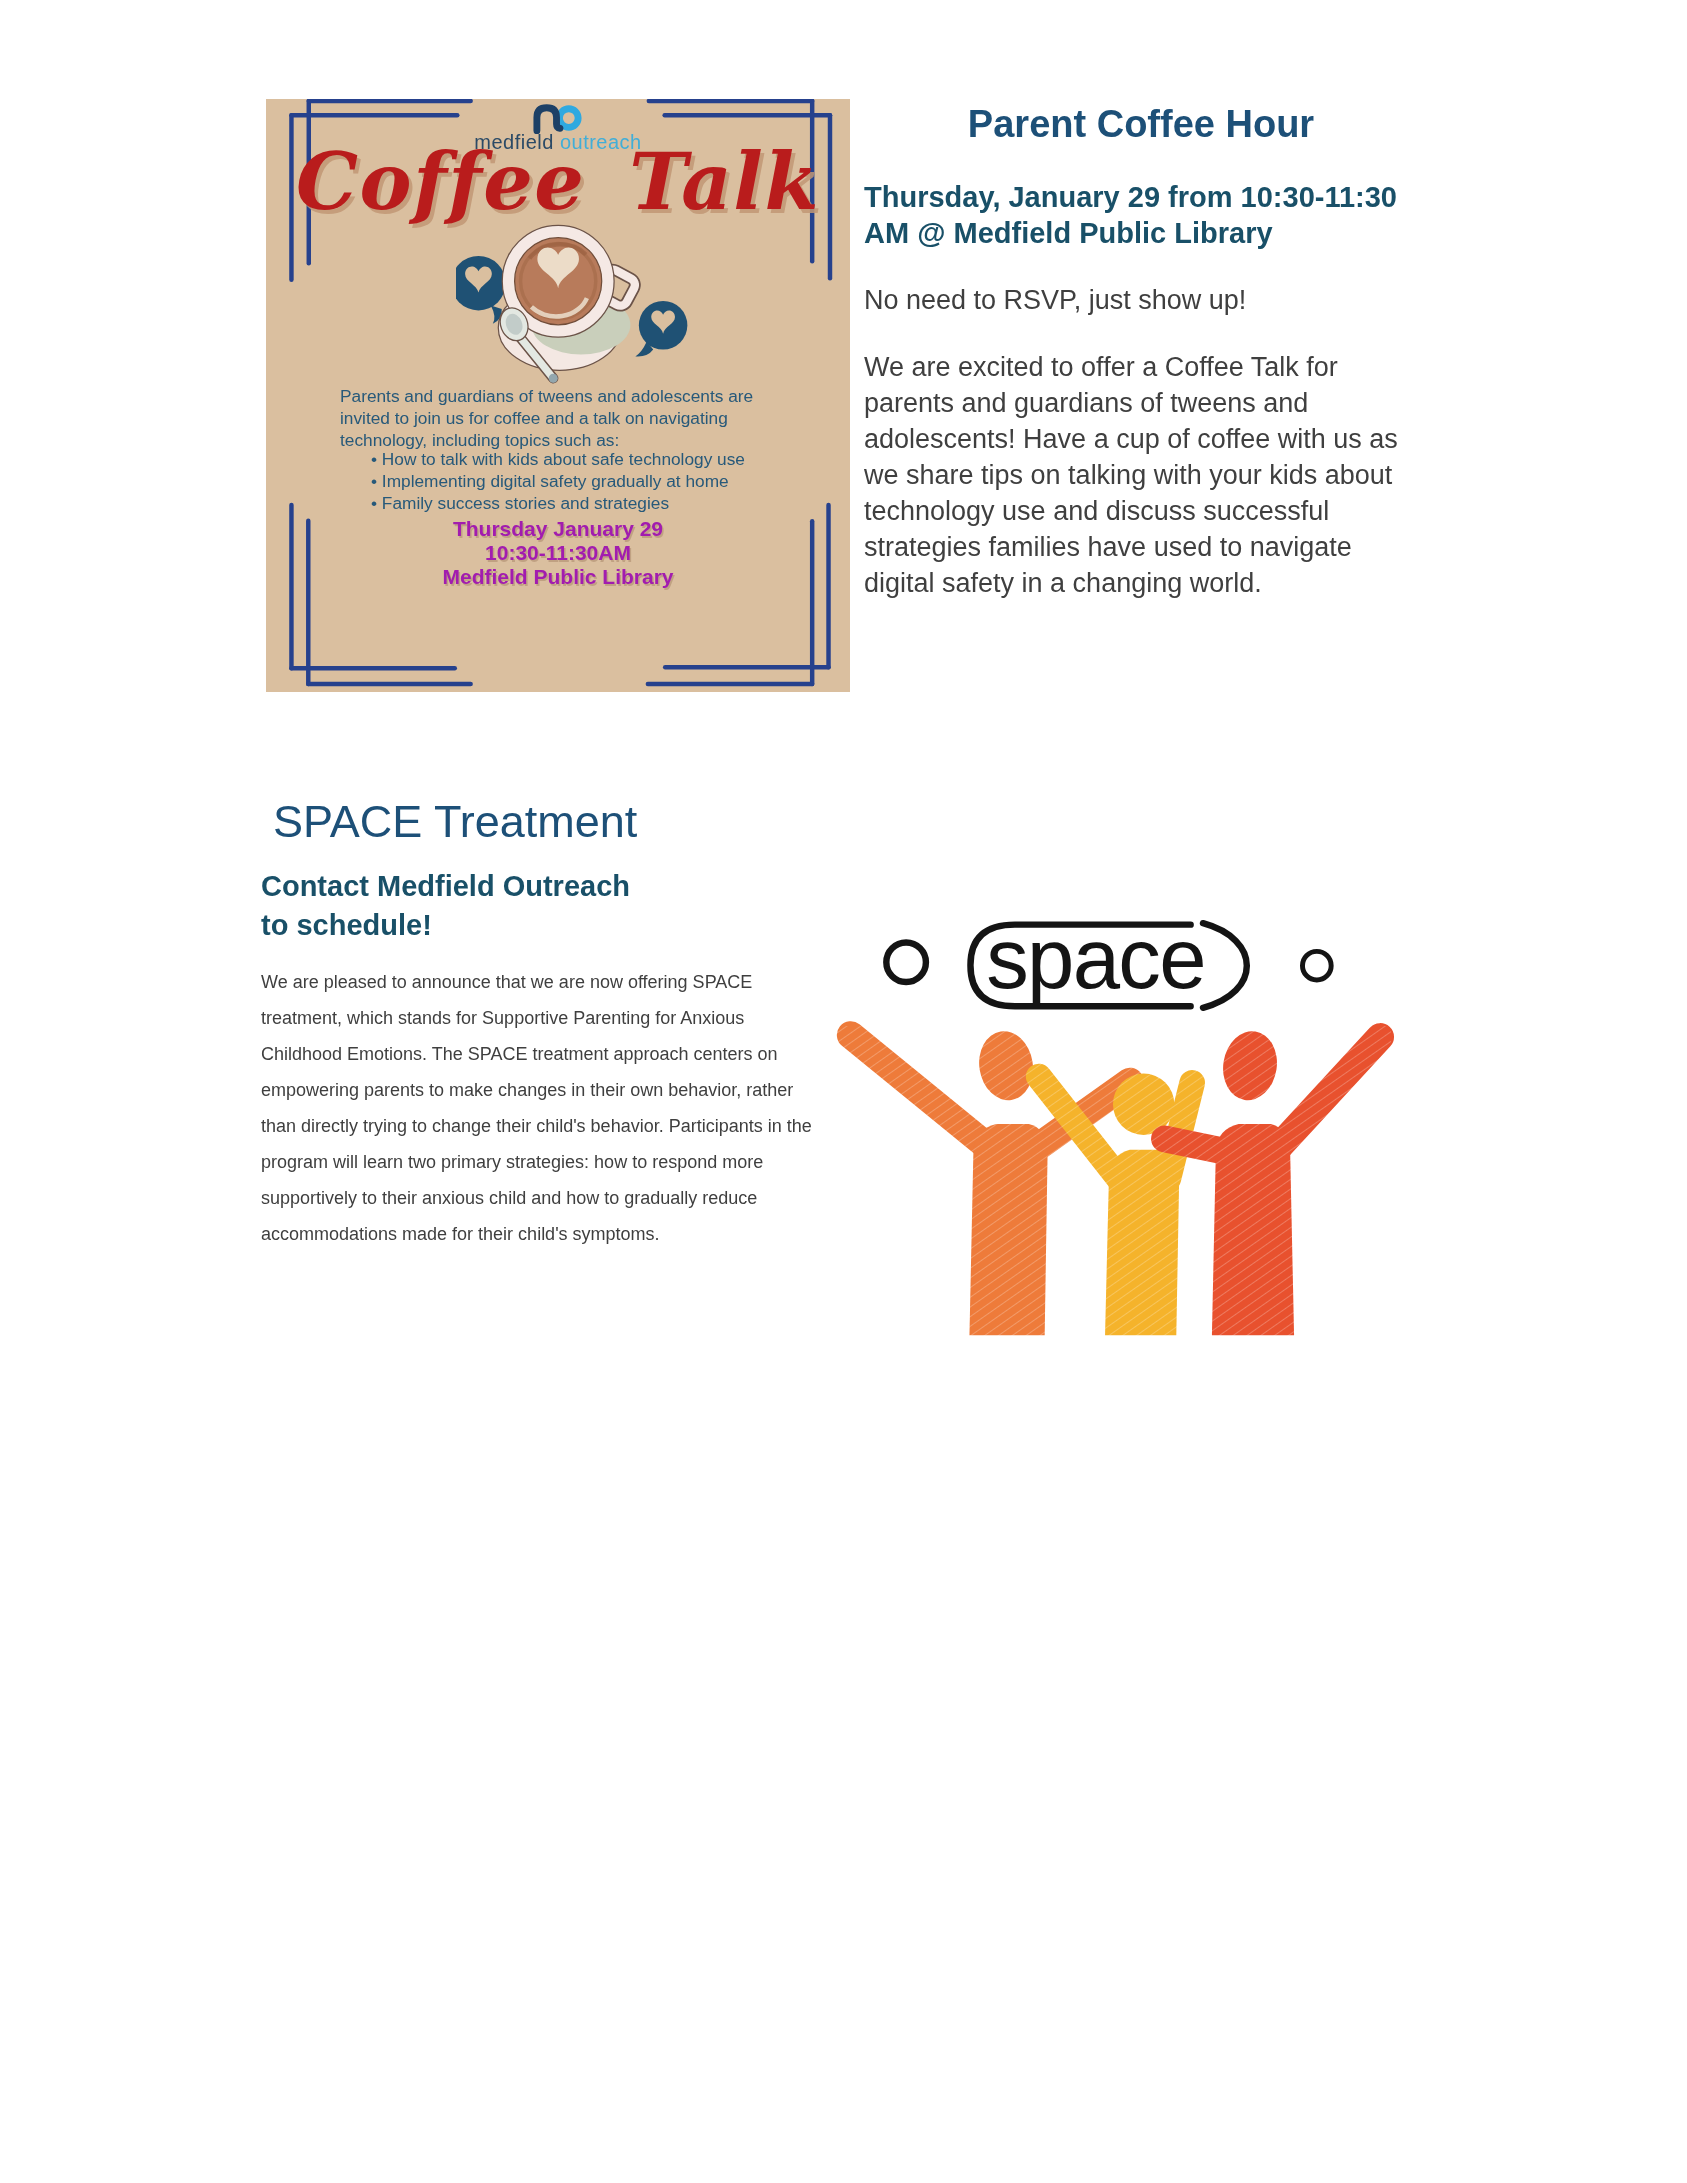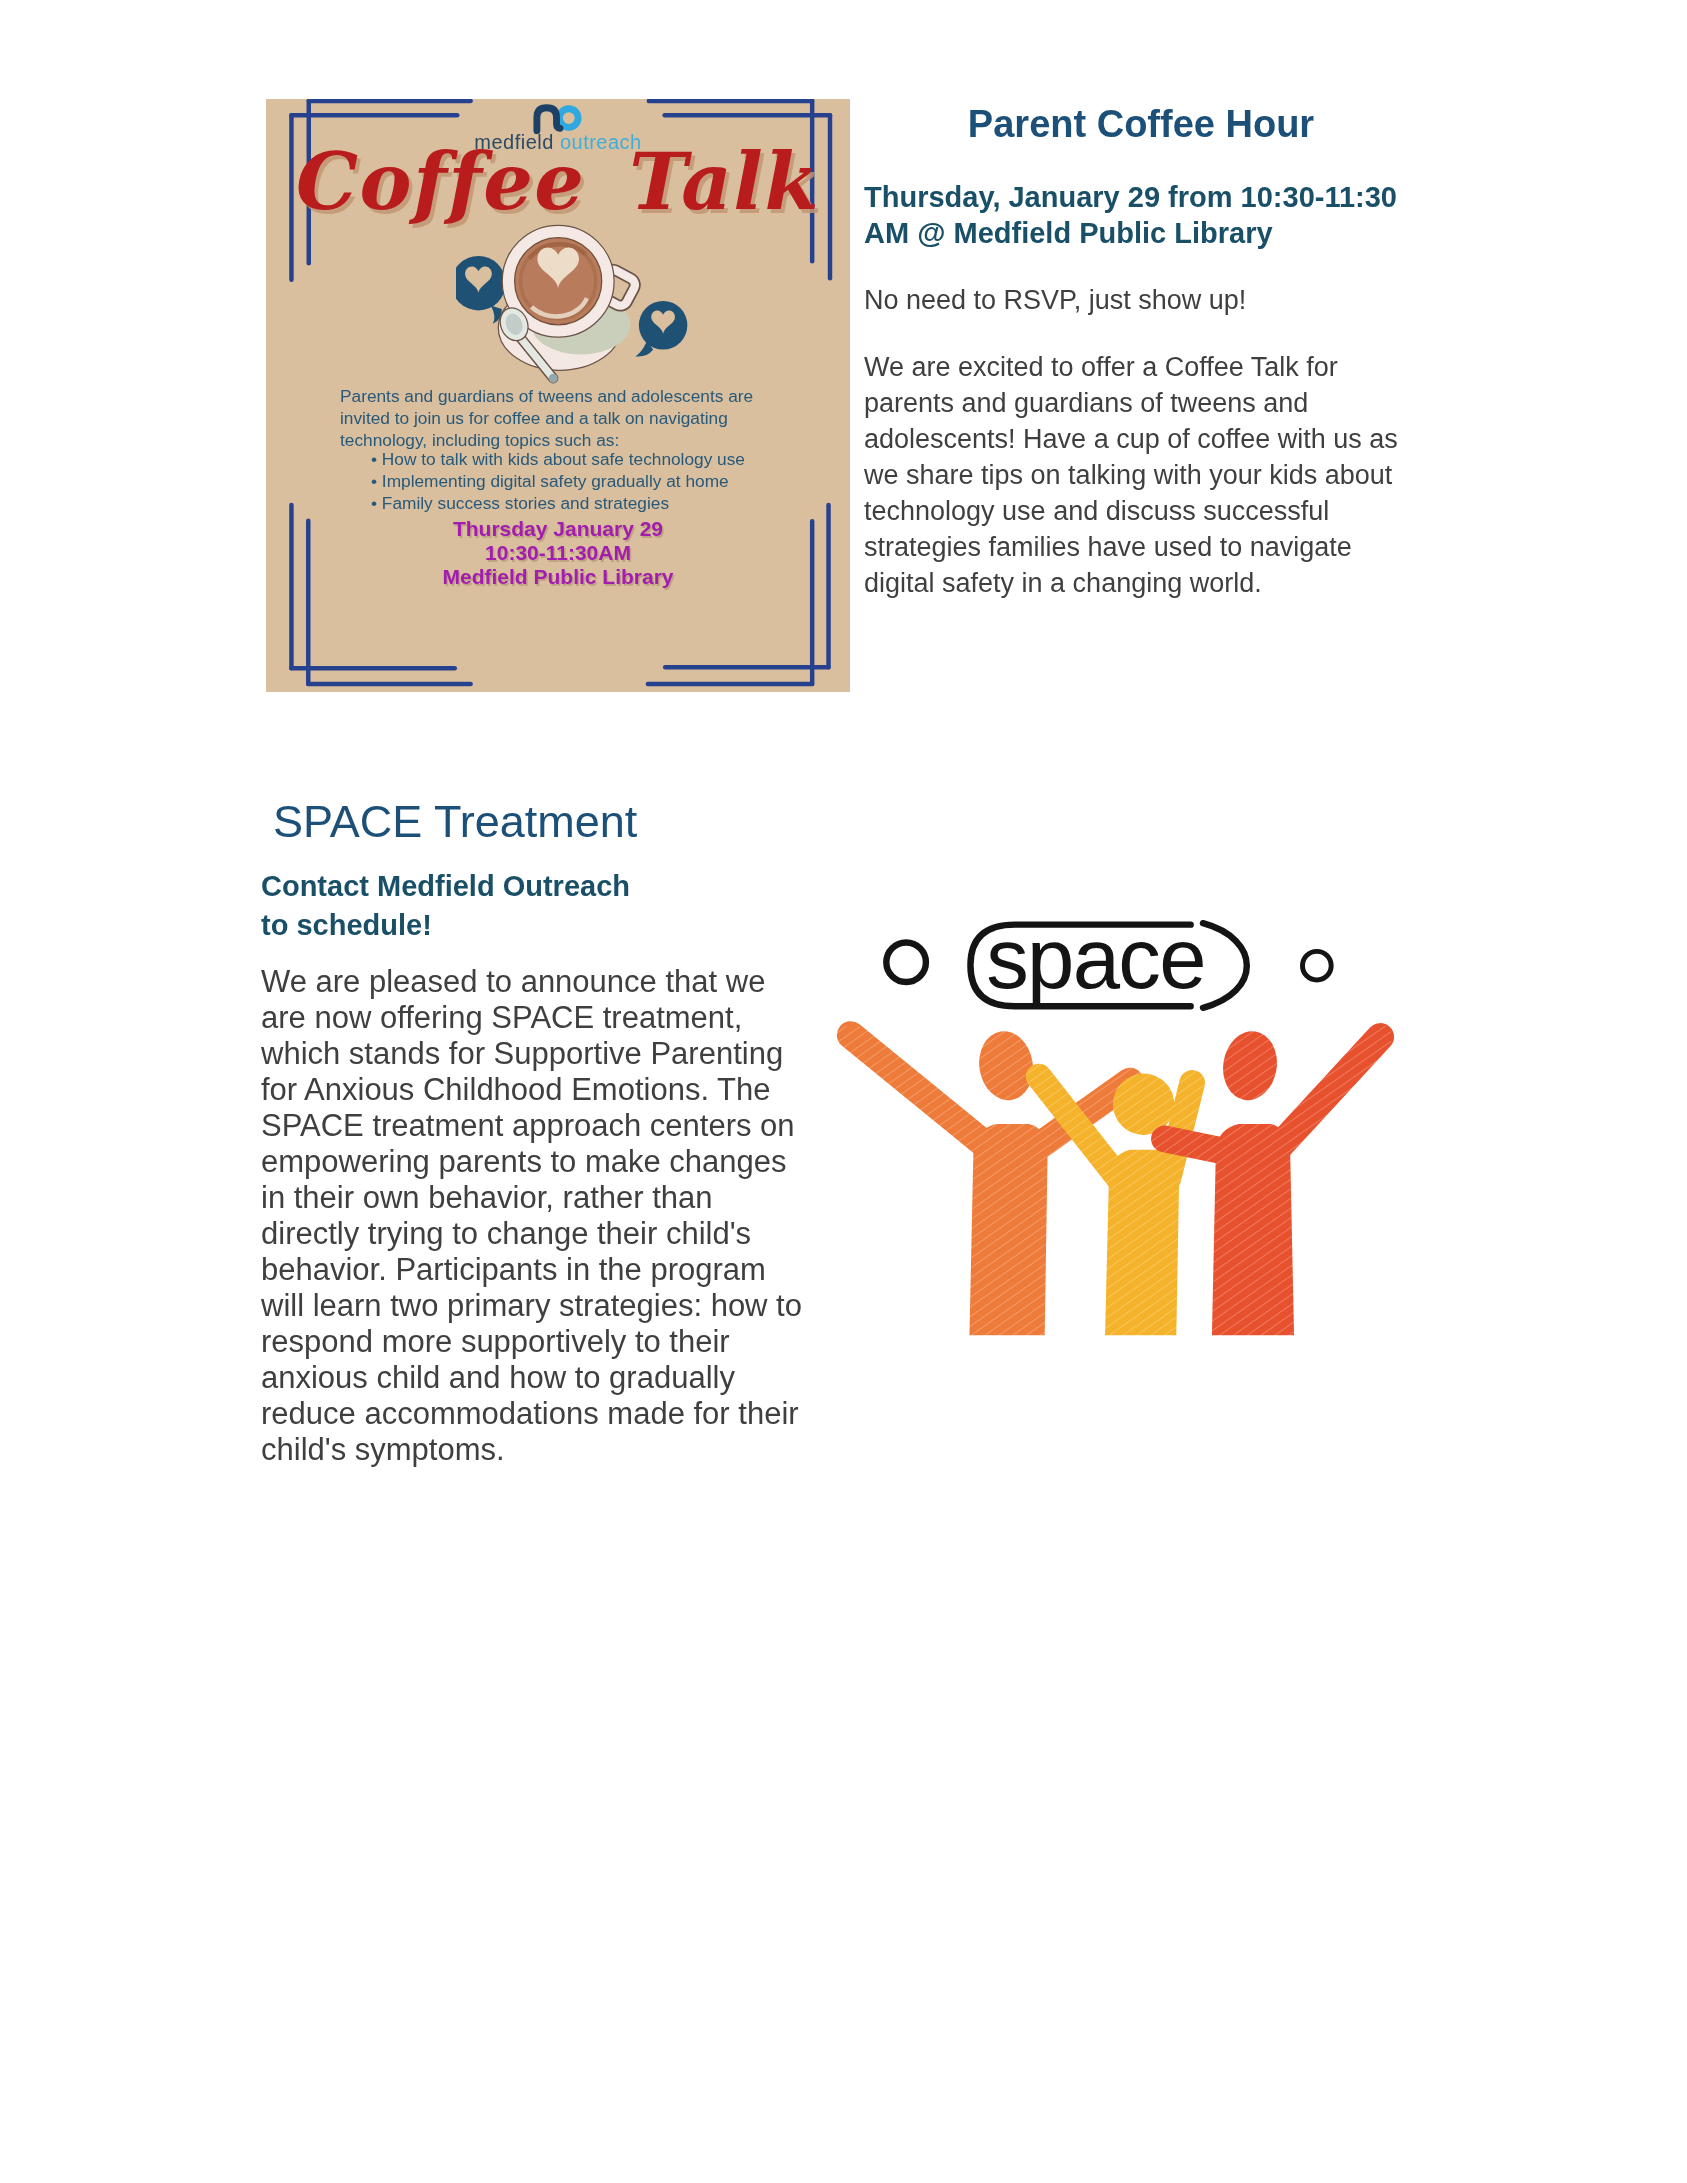--- a/index.html
+++ b/index.html
@@ -33,21 +33,21 @@
   .coffee-col .h-main{text-align:center;}
   .h-sub{font-size:29px;line-height:36px;font-weight:bold;color:#195068;margin:0;}
   .coffee-col .h-sub{margin-top:33px;}
   .body-text{font-size:27px;line-height:36px;color:#3f3f3f;margin:0;}
   .coffee-col .body-text{margin-top:31px;}
   .rsvp{margin-top:33px;}
 
   
   .space-title{position:absolute;left:261px;top:784px;font-size:45px;font-weight:normal;color:#1d5078;margin:12px;}
   .space-sub{position:absolute;left:261px;top:867px;width:376px;font-size:29px;line-height:39px;font-weight:bold;color:#195068;margin:0;}
-  .space-body{position:absolute;left:261px;top:964px;width:552px;font-size:31px;line-height:36px;color:#3f3f3f;margin:0;}
+  .space-body{position:absolute;left:261px;top:964px;width:552px;font-size:18px;line-height:36px;color:#3f3f3f;margin:0;}
   .space-art{position:absolute;left:822px;top:917px;}
 </style>
 </head>
 <body>
 
 <div class="page">
 
   <div class="flyer">
 
     <svg class="frame-svg" width="584" height="593" viewBox="0 0 1179 1198">

